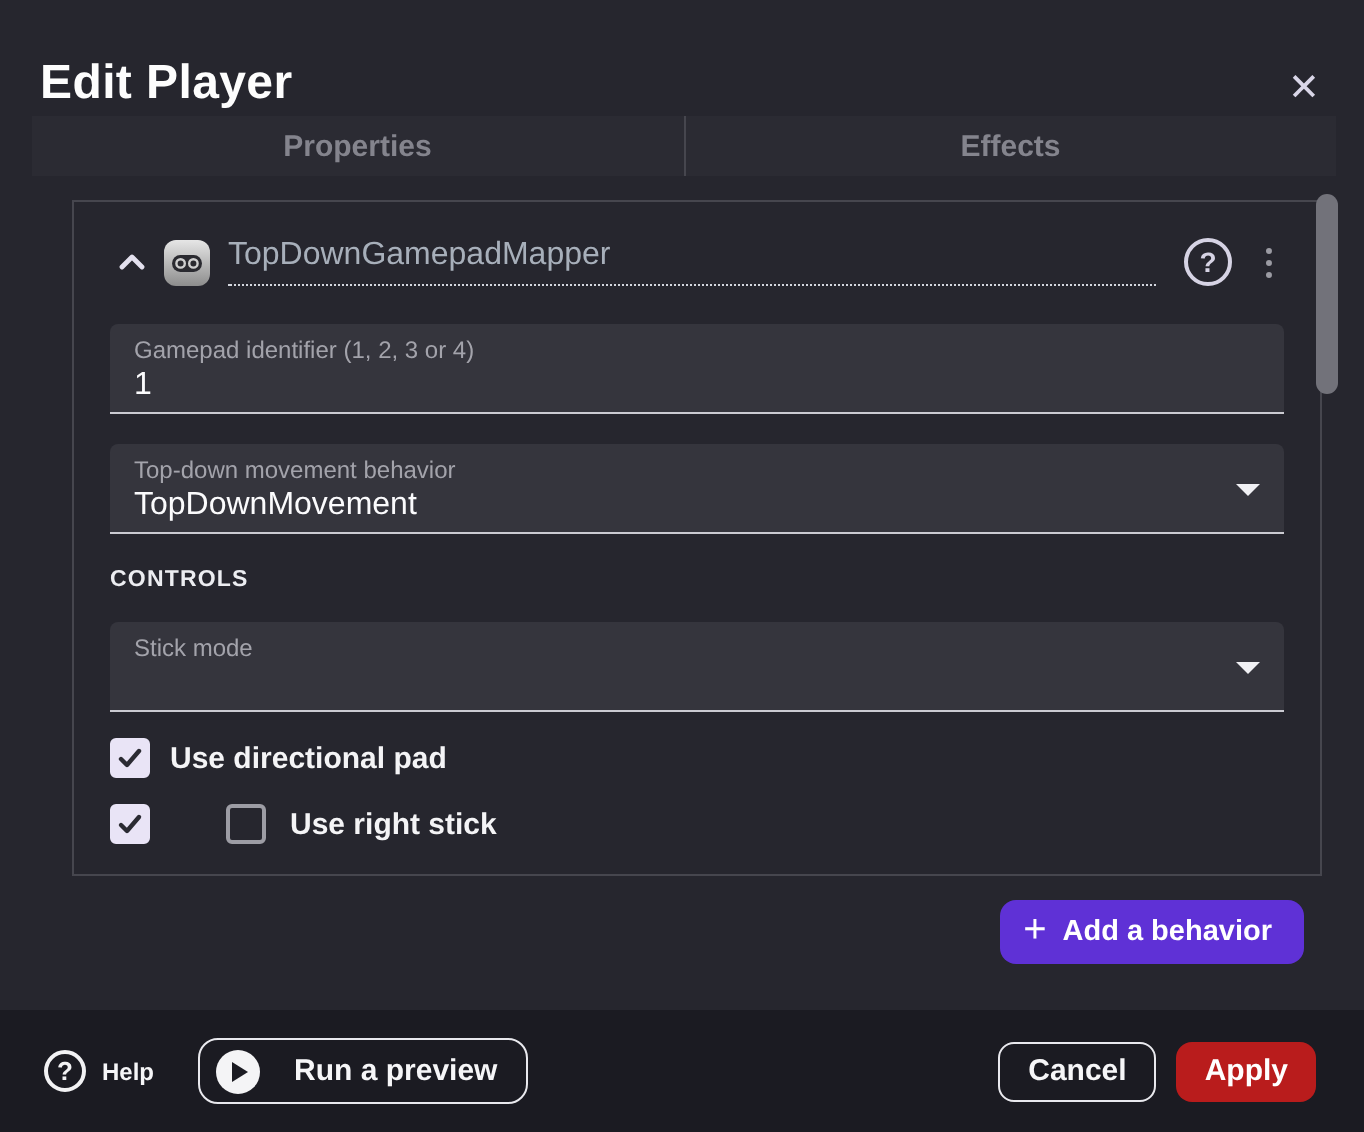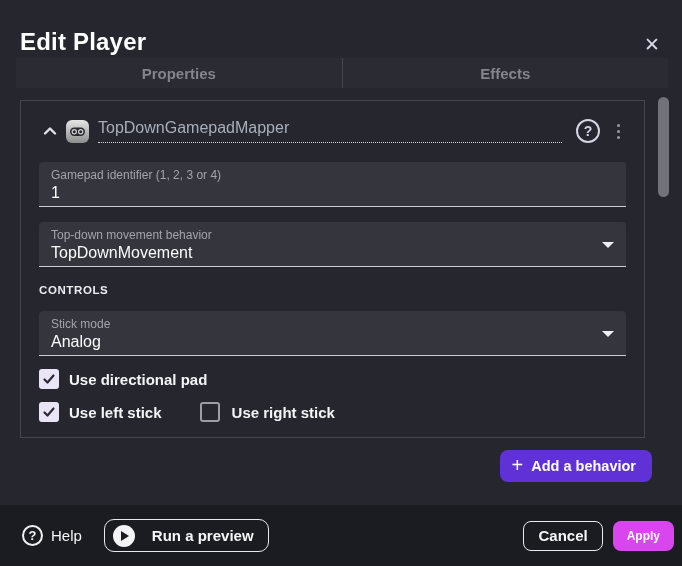--- a/index.html
+++ b/index.html
@@ -37,21 +37,21 @@
   }
   .tab.divider-left { border-left:1px solid #46464e; }
   .tab.active { background:#46464f; color:#ffffff; }
   .tab.active::after {
     content:""; position:absolute; left:0; right:0; bottom:-2px; height:3px;
     background:#cfc3f0;
   }
 
   
   .panel {
-    position:absolute; top:100px; left:20px; width:625px; height:338px;
+    position:absolute; top:100px; left:36px; width:625px; height:338px;
     border:1px solid #46464e; background:#26262e; overflow:hidden;
   }
   .scroll-thumb {
     position:absolute; top:97px; right:13px; width:11px; height:100px;
     border-radius:6px; background:#72727a; cursor:pointer;
   }
 
   .bhv-header {
     display:flex; align-items:center; margin:14px 16px 0 16px; height:32px;
   }
@@ -120,21 +120,21 @@
   .bottom-bar {
     position:absolute; left:0; right:0; bottom:0; height:61px;
     background:#1b1b22; display:flex; align-items:center;
   }
   .help-group { display:flex; align-items:center; gap:8px; margin-left:22px; cursor:pointer; }
   .qmark-circle {
     width:21px; height:21px; border:2px solid #f2f2f4; border-radius:50%;
     display:flex; align-items:center; justify-content:center;
     font-size:13px; font-weight:bold; color:#f2f2f4;
   }
-  .help-label { font-size:15px; font-weight:normal; color:#f6f6f8; }
+  .help-label { font-size:12px; font-weight:bold; color:#f6f6f8; }
   .run-preview-btn {
     margin-left:22px; height:33px; display:flex; align-items:center; gap:17px;
     background:transparent; border:1.5px solid #e9e9ee; border-radius:10px;
     color:#f6f6f8; padding:0 14px 0 8px; font-family:inherit;
     font-size:15px; font-weight:bold; cursor:pointer;
   }
   .play-circle {
     width:22px; height:22px; border-radius:50%; background:#f4f4f6;
     display:flex; align-items:center; justify-content:center; flex:none;
   }
@@ -143,23 +143,23 @@
     border-top:5px solid transparent; border-bottom:5px solid transparent;
     border-left:8px solid #1b1b22;
   }
   .spacer { flex:1; }
   .cancel-btn {
     height:30px; background:transparent; border:1.5px solid #e9e9ee; border-radius:8px;
     color:#f6f6f8; padding:0 14px; font-family:inherit; font-size:15px; font-weight:bold;
     cursor:pointer; margin-right:10px;
   }
   .apply-btn {
-    height:30px; background:#d946ef; border:none; border-radius:8px;
-    color:#ffffff; padding:0 14px; font-family:inherit; font-size:12px; font-weight:bold;
-    cursor:pointer; margin-right:8px;
+    height:30px; background:#b91c1c; border:none; border-radius:8px;
+    color:#ffffff; padding:0 14px; font-family:inherit; font-size:15px; font-weight:bold;
+    cursor:pointer; margin-right:24px;
   }
 </style>
 </head>
 <body>
 
 <div class="dialog">
 
   <div class="dlg-header">
     <div class="dlg-title">Edit Player</div>
     <button class="close-btn">✕</button>
@@ -209,21 +209,20 @@
     <div class="field select">
       <span class="field-label">Top-down movement behavior</span>
       <span class="field-value">TopDownMovement</span>
       <span class="caret"></span>
     </div>
 
     <div class="section-title">CONTROLS</div>
 
     <div class="field select">
       <span class="field-label">Stick mode</span>
-      <span class="field-value">Analog</span>
       <span class="caret"></span>
     </div>
 
     <div class="chk-row">
       <span class="chk-group">
         <span class="checkbox checked">
           <svg width="14" height="14" viewBox="0 0 14 14">
               <polyline points="2.5,7.5 5.5,10.5 11.5,3.5" fill="none" stroke="#2b2b33" stroke-width="2.2" stroke-linecap="round" stroke-linejoin="round"></polyline>
             </svg>
         </span>
@@ -231,21 +230,20 @@
       </span>
     </div>
 
     <div class="chk-row">
       <span class="chk-group">
         <span class="checkbox checked">
           <svg width="14" height="14" viewBox="0 0 14 14">
               <polyline points="2.5,7.5 5.5,10.5 11.5,3.5" fill="none" stroke="#2b2b33" stroke-width="2.2" stroke-linecap="round" stroke-linejoin="round"></polyline>
             </svg>
         </span>
-        <span class="chk-label">Use left stick</span>
       </span>
       <span class="chk-group">
         <span class="checkbox">
           
         </span>
         <span class="chk-label">Use right stick</span>
       </span>
     </div>
 
   </div>

